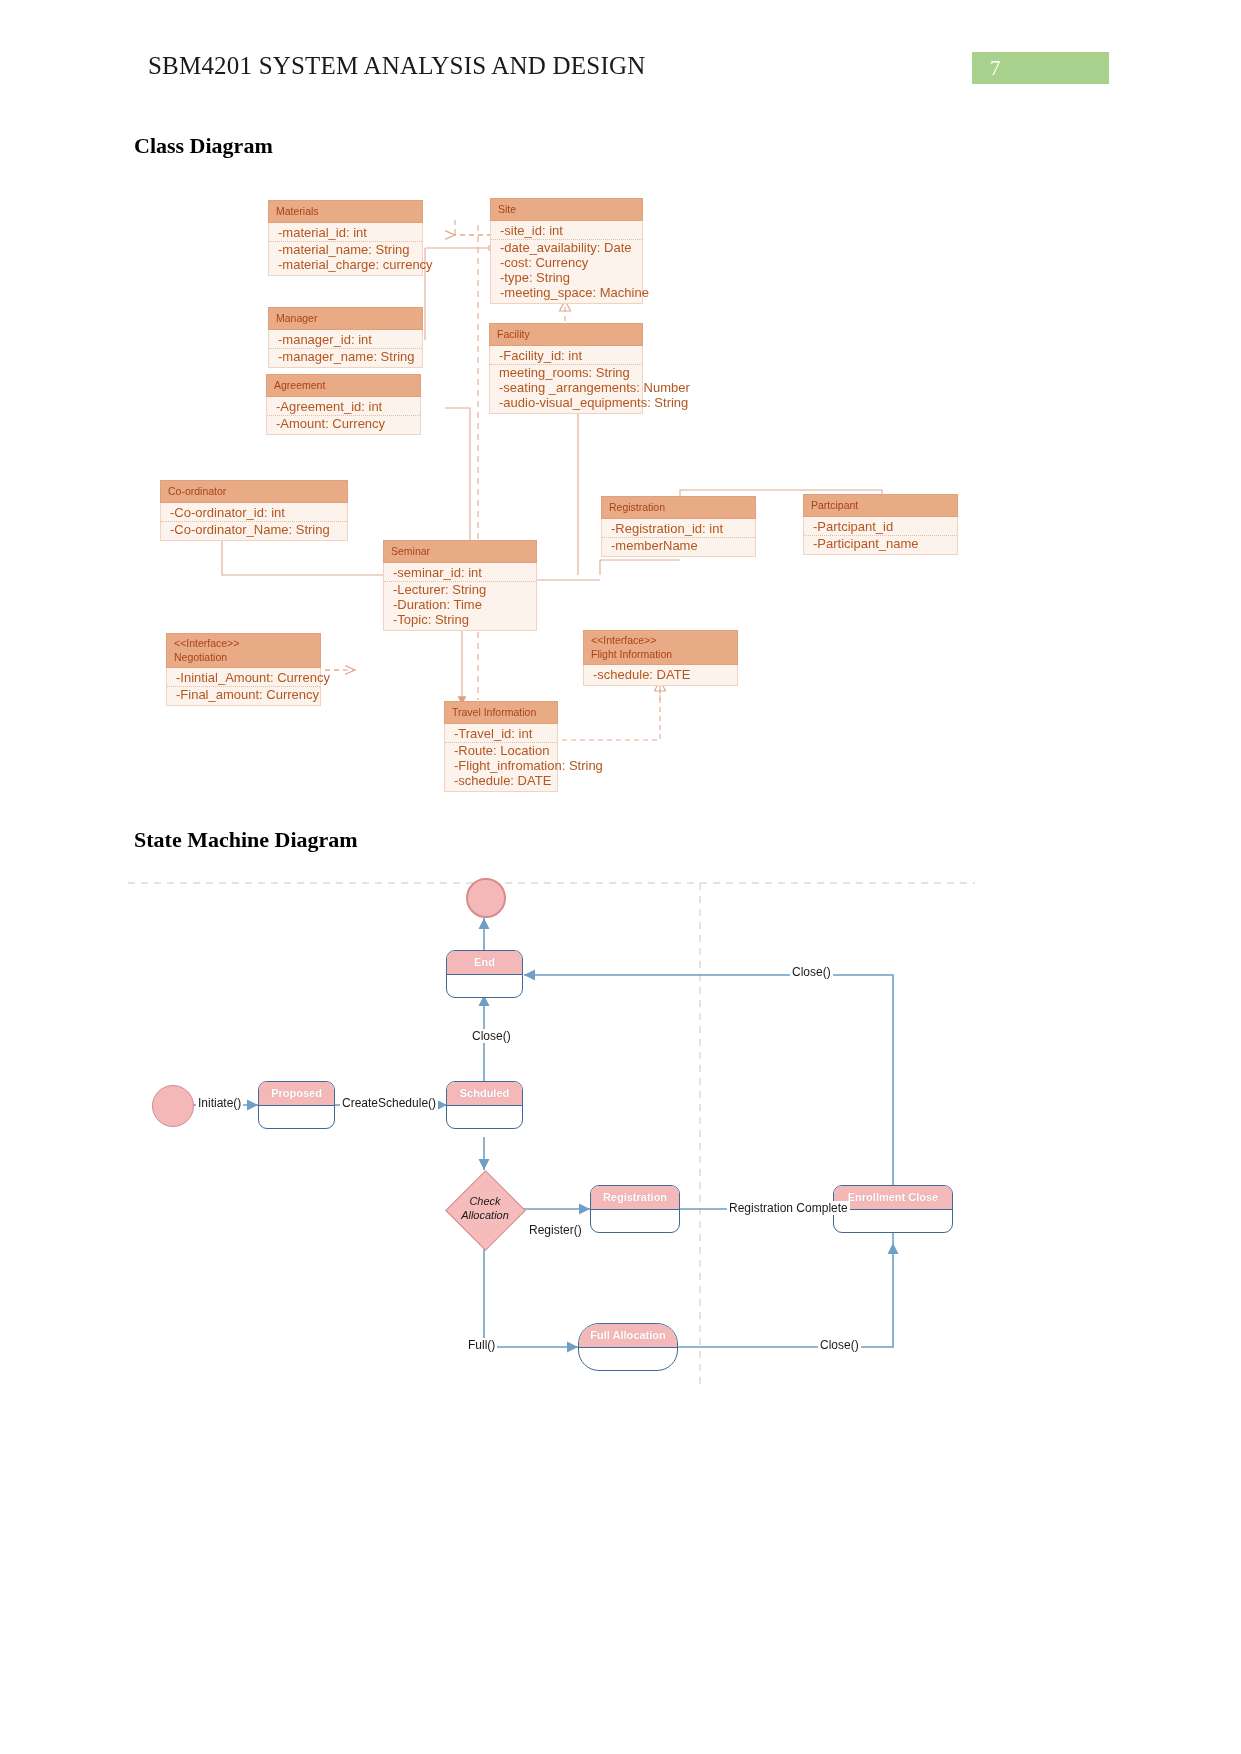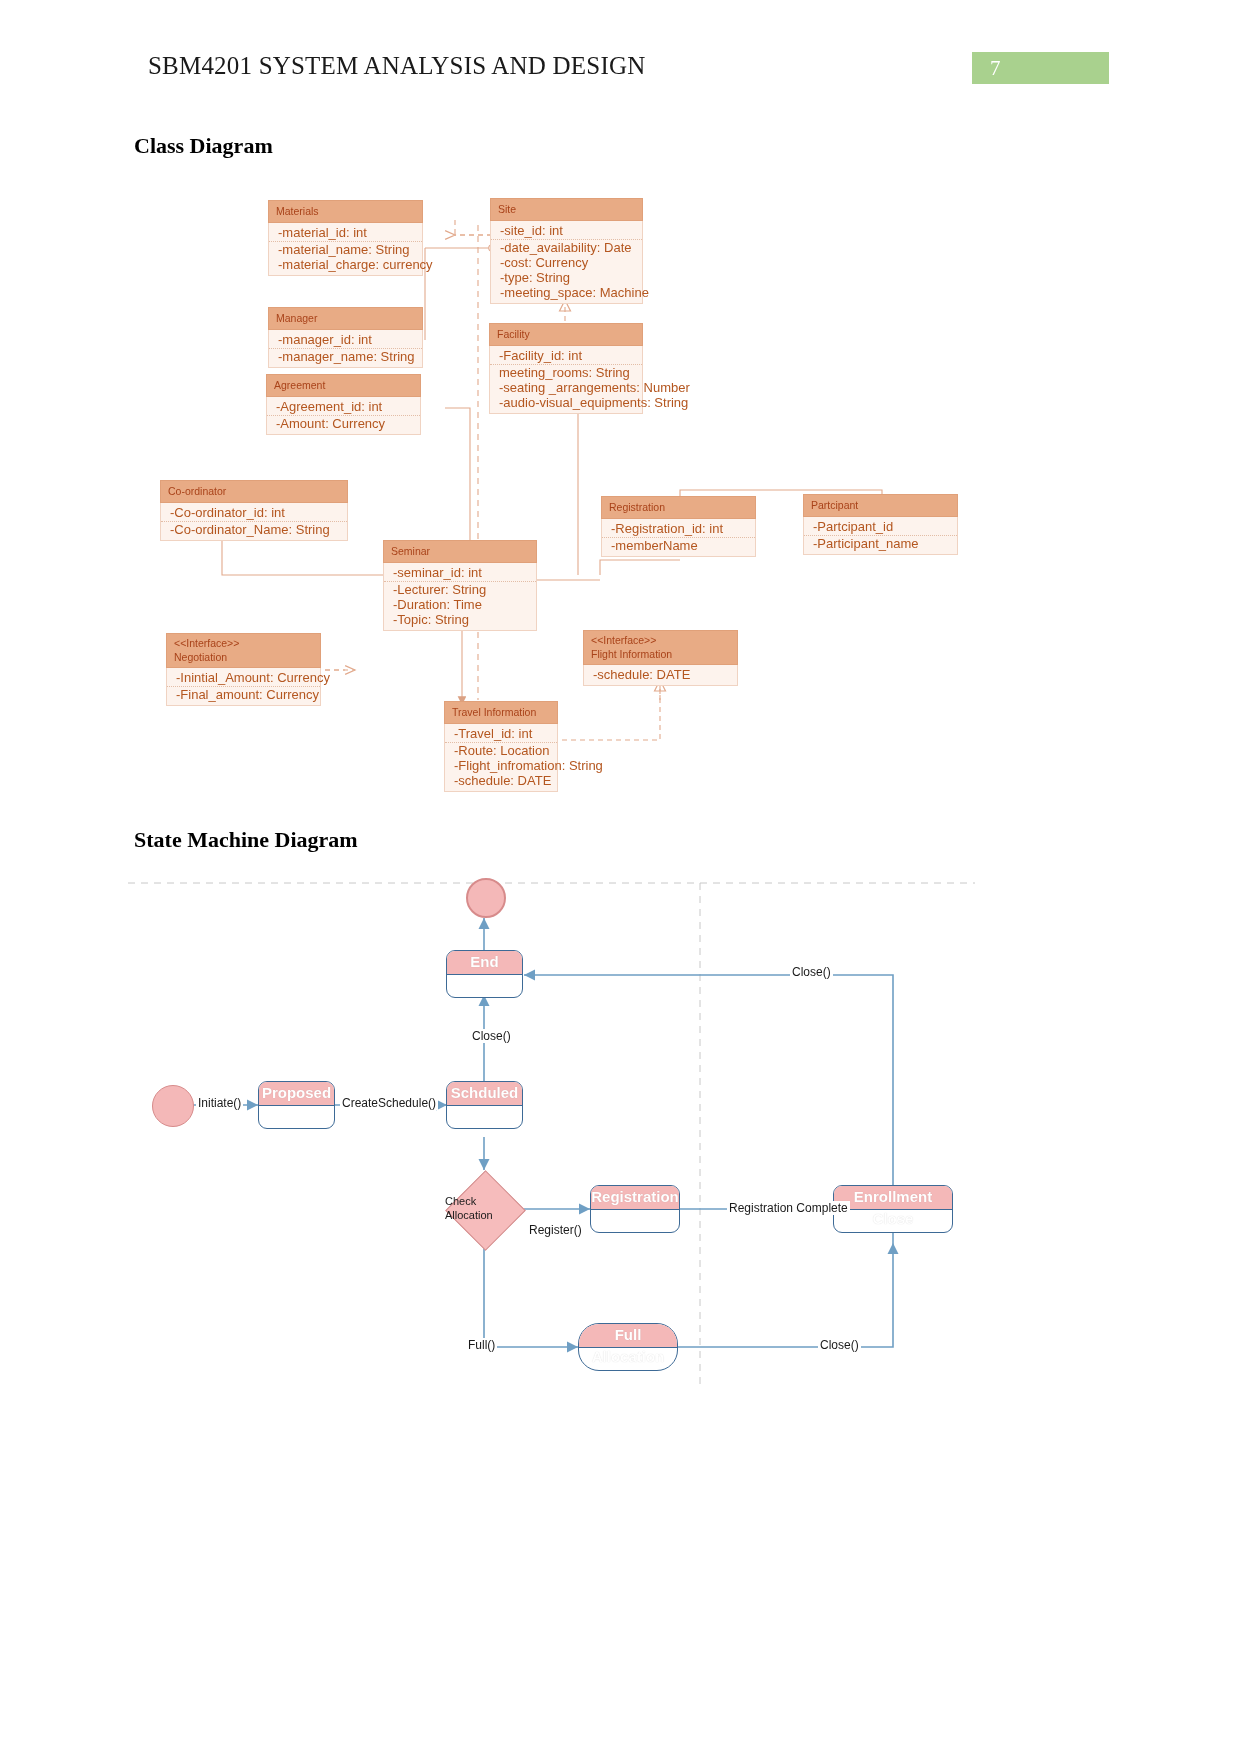--- a/index.html
+++ b/index.html
@@ -58,40 +58,41 @@
   .uml-attr.sep{border-bottom:1px dotted #e3bda6;padding-bottom:2px;}
 
   
   .state-node{
     position:absolute;box-sizing:border-box;
     border:1.6px solid #3d6a96;border-radius:9px;
     background:#ffffff;overflow:hidden;
   }
   .state-node .state-title{
     background:#f4b8b8;border-bottom:1.6px solid #3d6a96;
-    color:#ffffff;font-size:15px;font-weight:bold;
+    color:#ffffff;font-size:11px;font-weight:bold;
     text-align:center;line-height:22px;height:23px;
     text-shadow:0 0 1px rgba(0,0,0,.18);
   }
   .initial-node{
     position:absolute;border-radius:50%;
     background:#f4b8b8;border:1.6px solid #d78b8b;
   }
   .final-node{
     position:absolute;border-radius:50%;
     background:#f4b8b8;border:2px solid #d78b8b;
   }
   .decision-node{
     position:absolute;
     background:#f6bcbc;border:1.6px solid #cf8a8a;
     transform:rotate(45deg);
   }
   .decision-label{
-    position:absolute;font-size:11px;color:#1a1a1a;
+    position:absolute;text-align:center;font-size:11px;color:#1a1a1a;
     line-height:14px;
+    font-style:italic;
   }
   .edge-label{
     position:absolute;font-size:12px;color:#1a1a1a;white-space:nowrap;
     background:#ffffff;padding:0 2px;
   }
 </style>
 </head>
 <body>
 
 <div id="doc-header">

